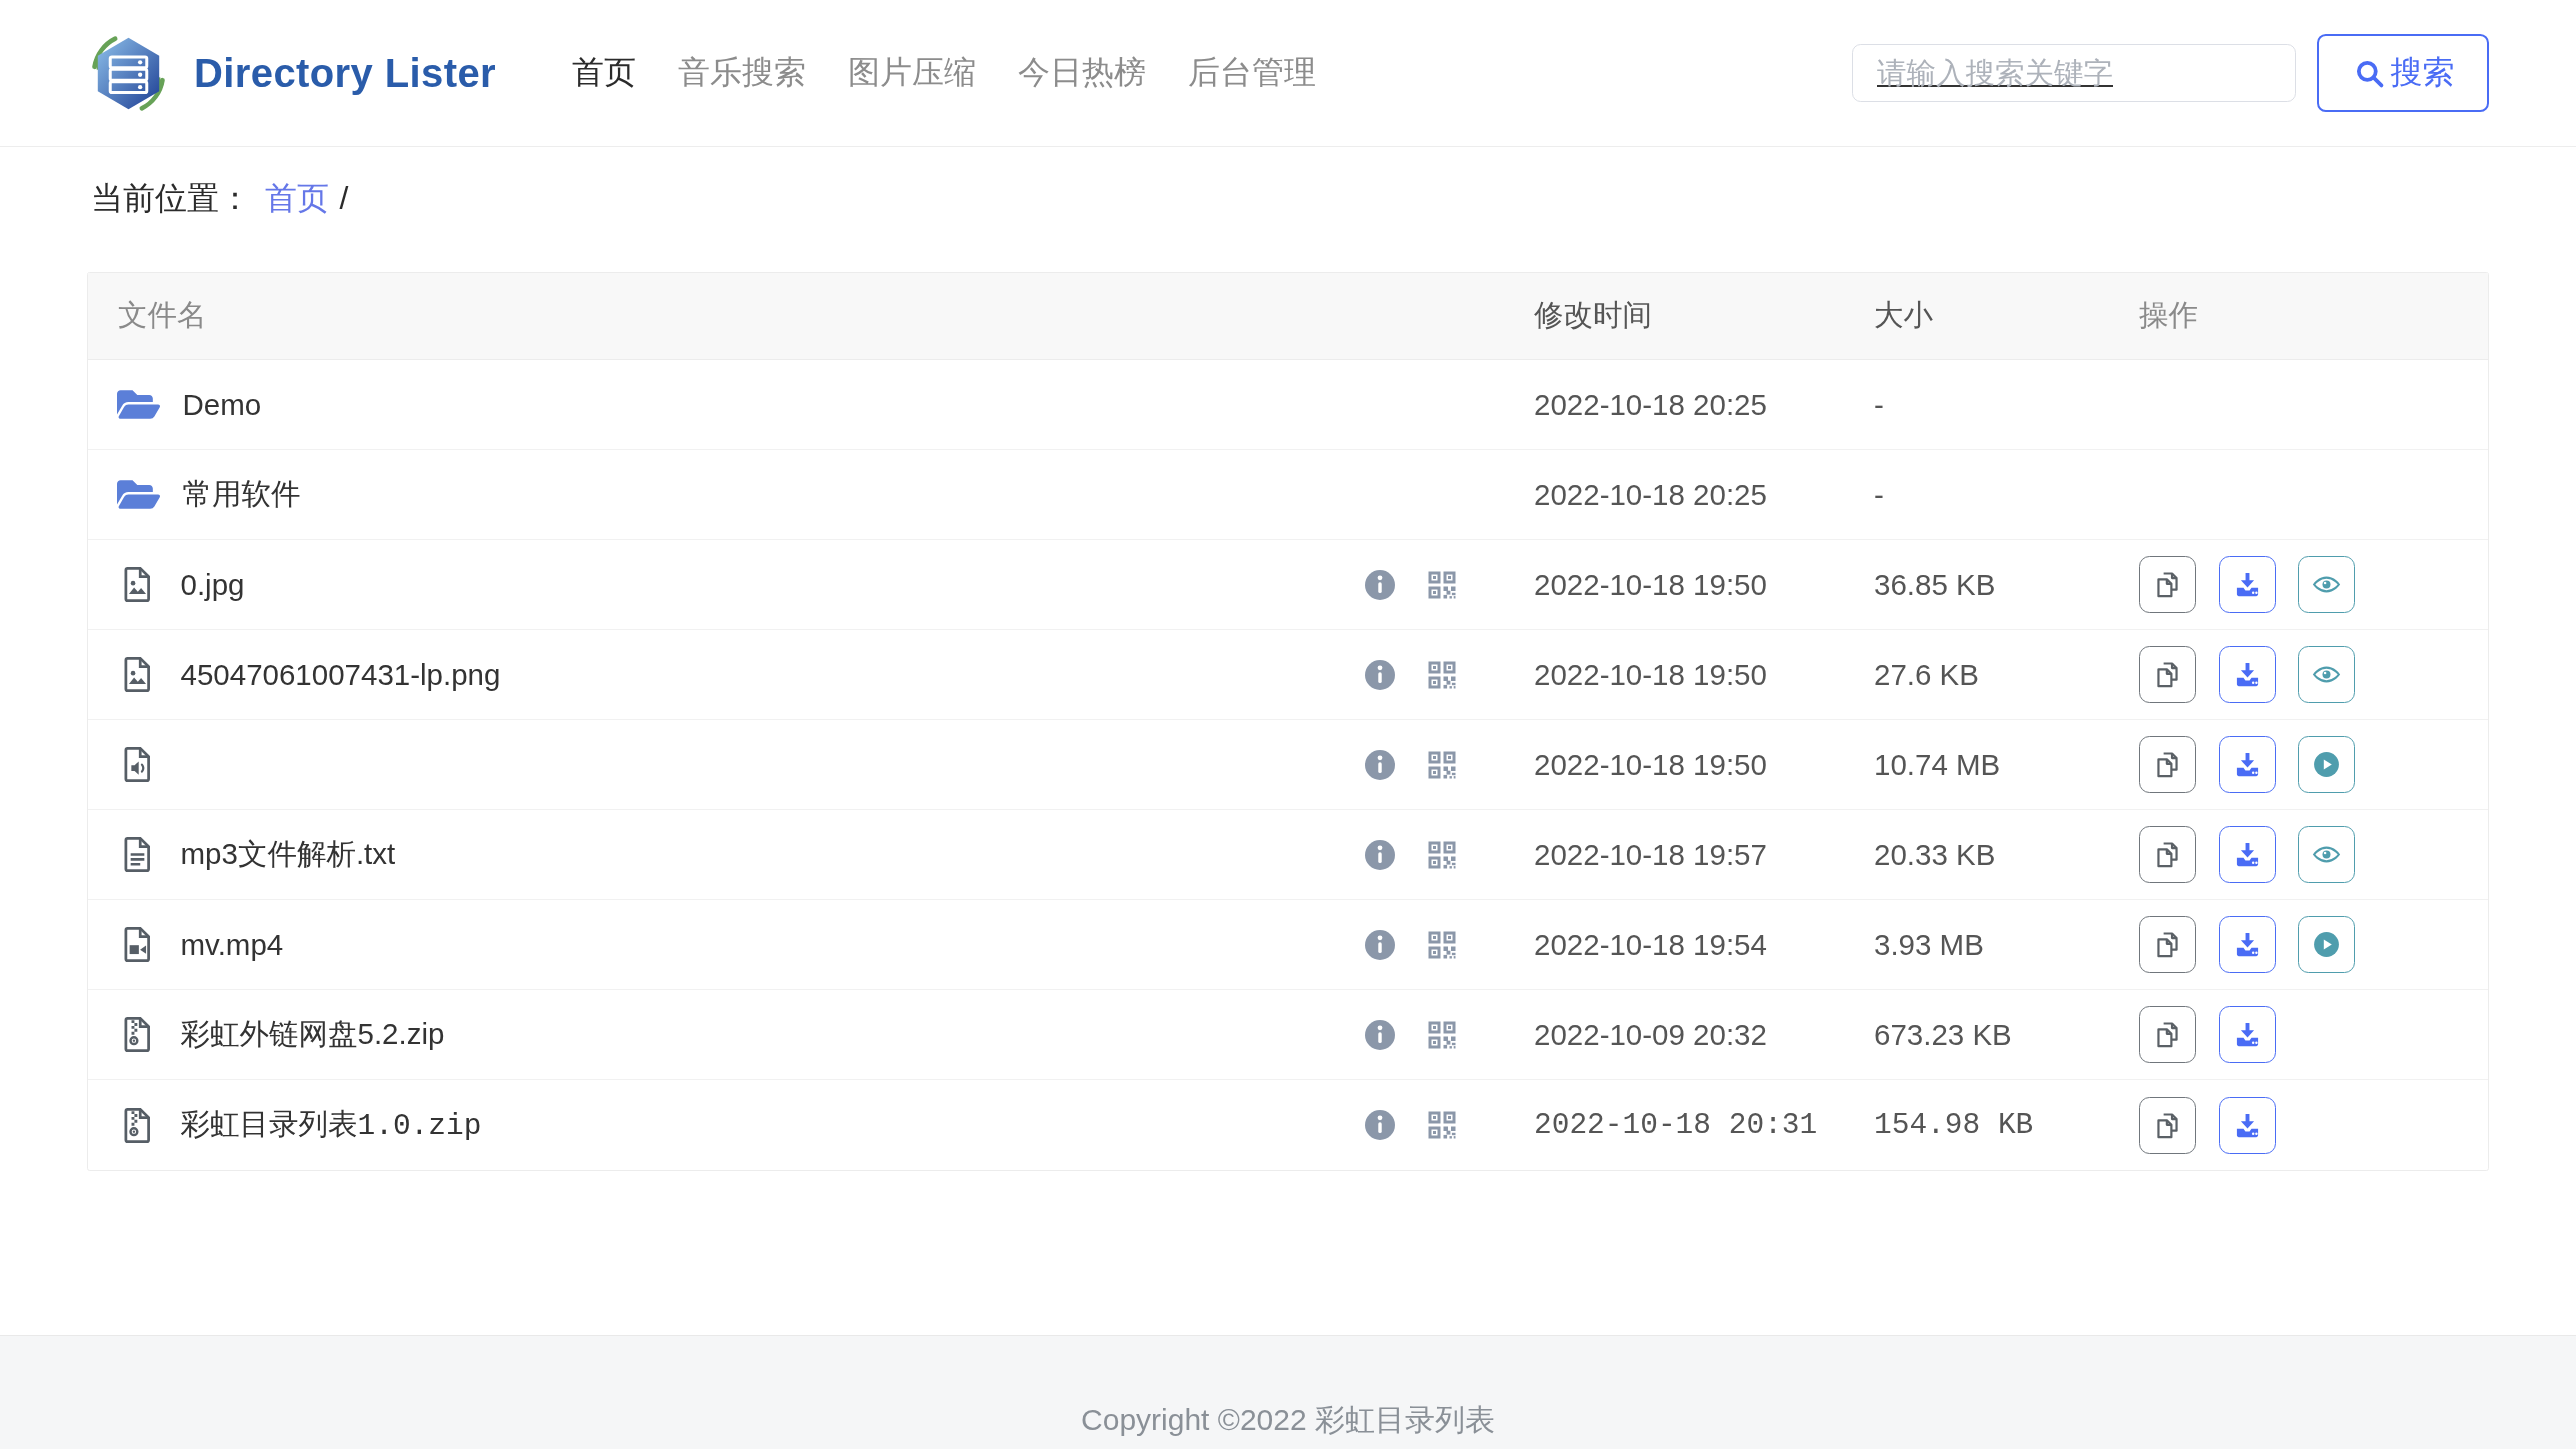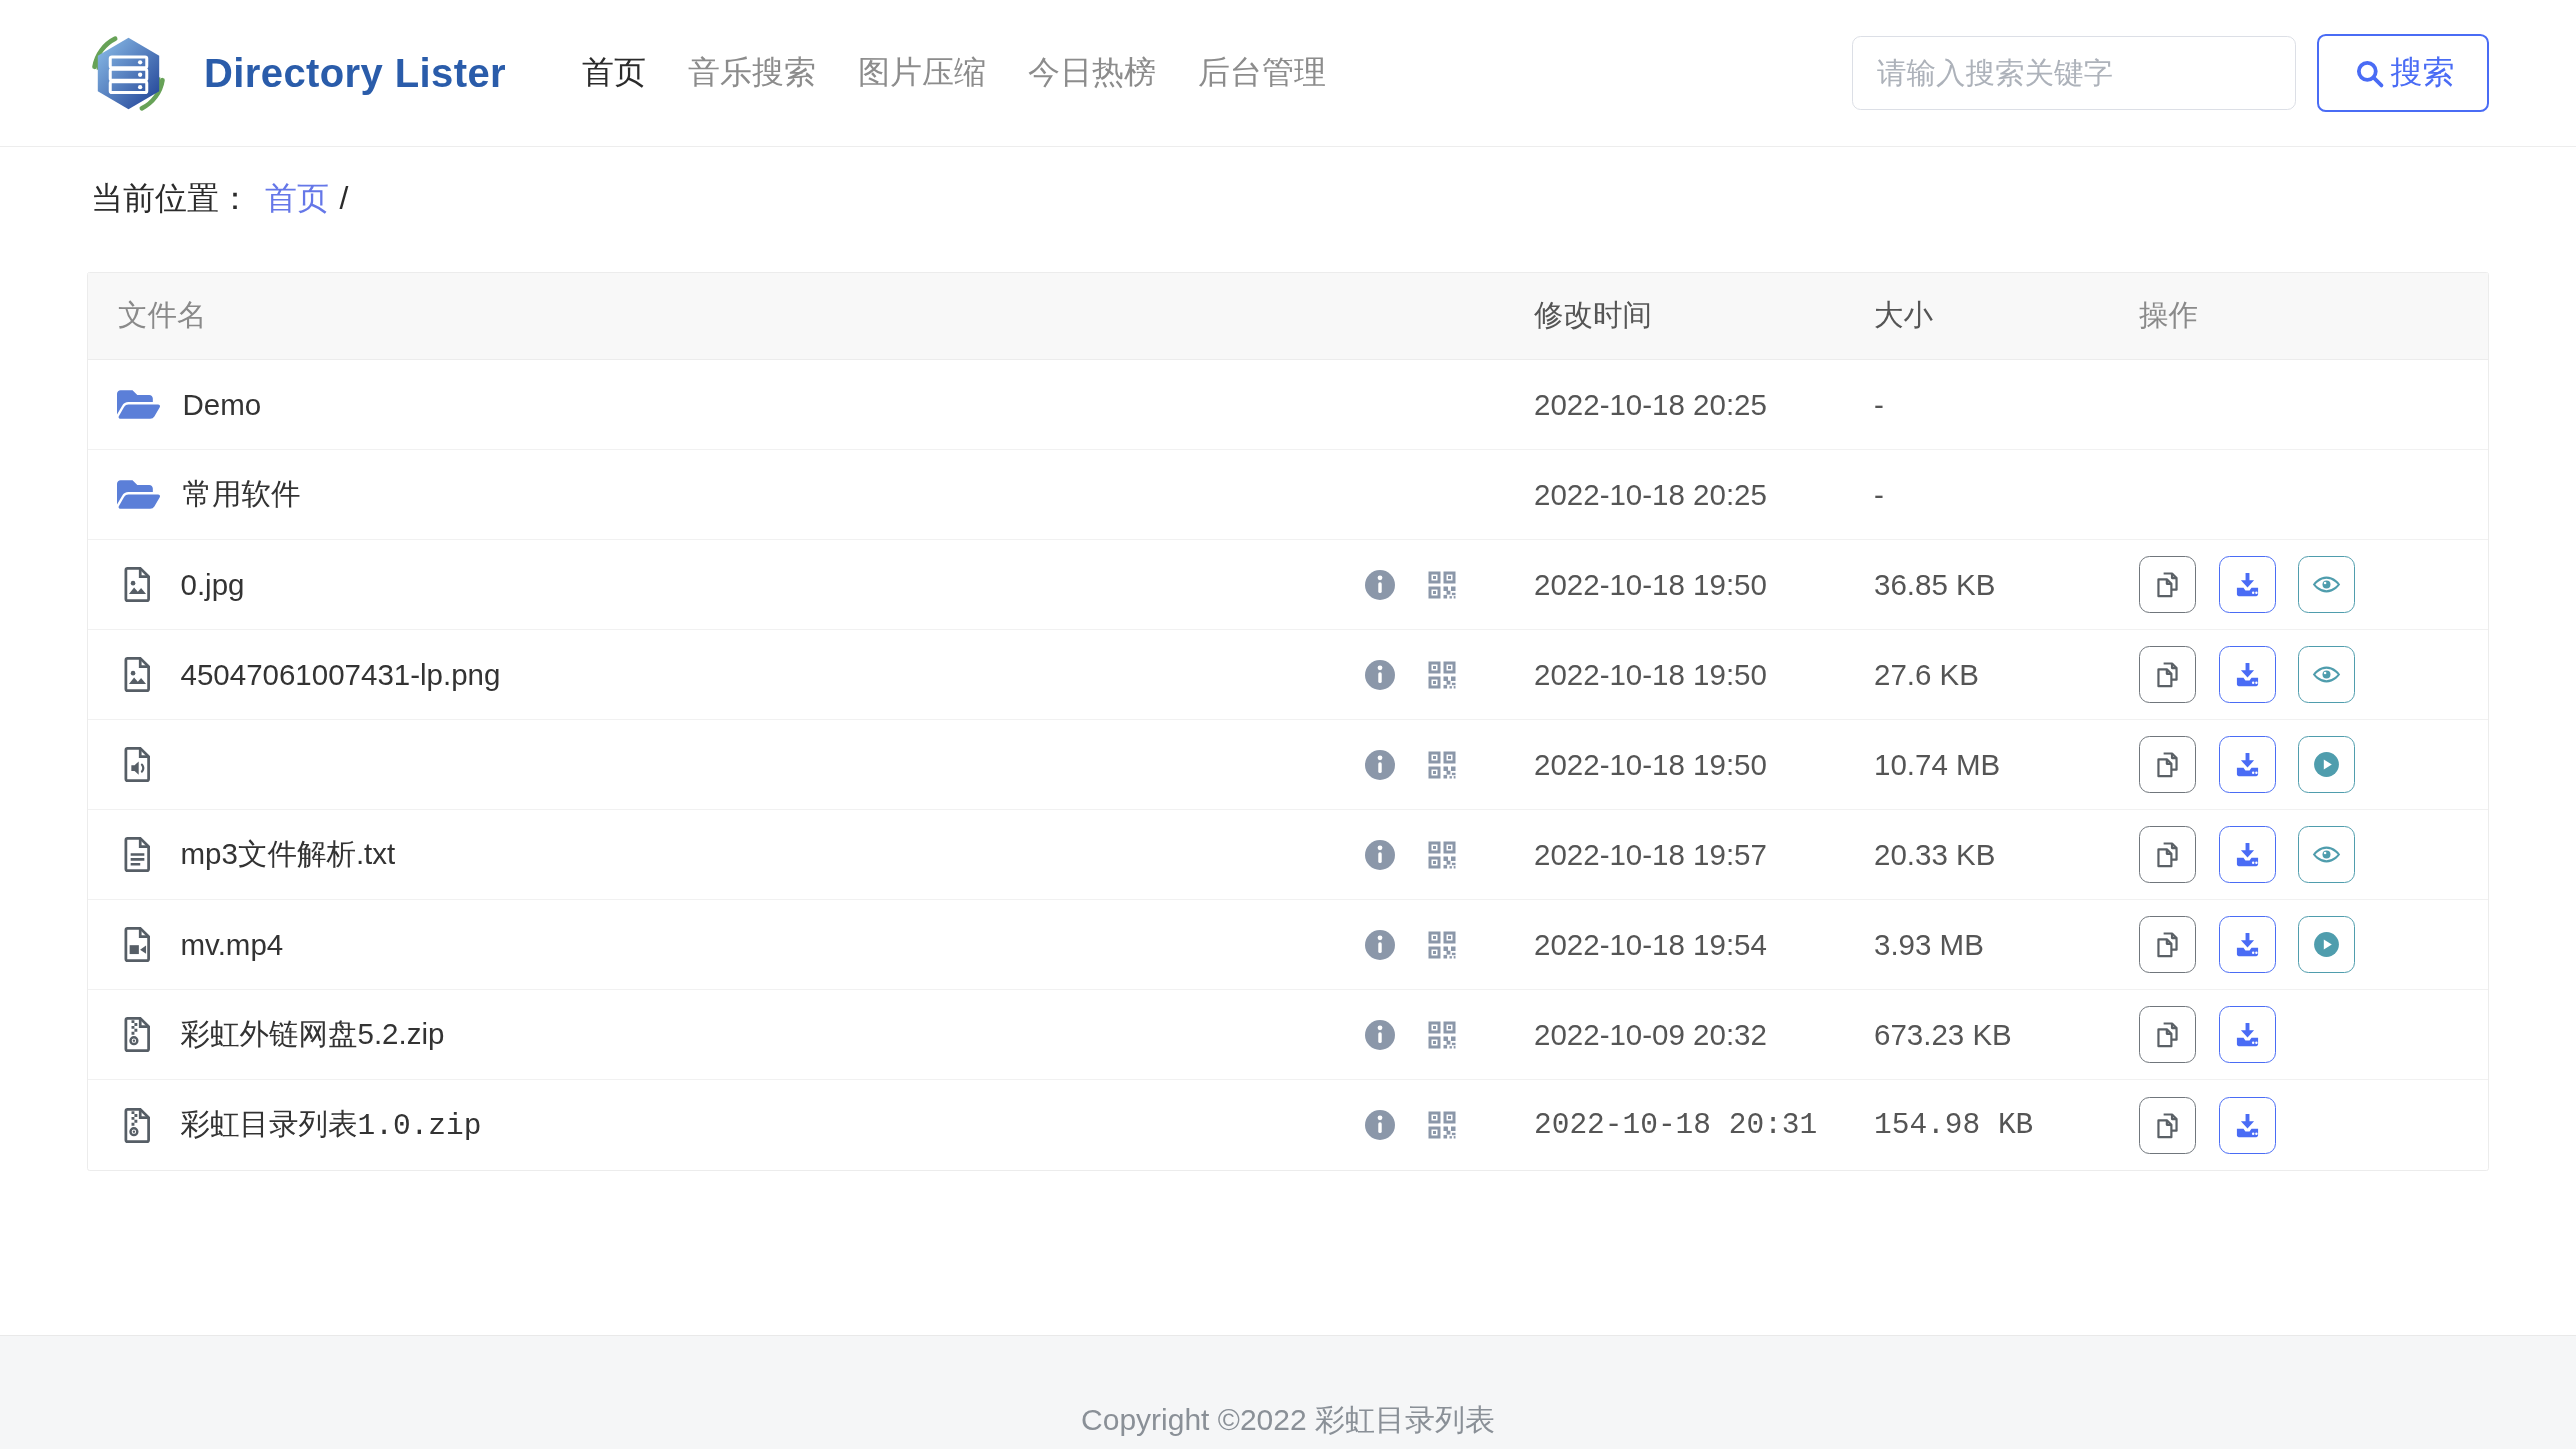--- a/index.html
+++ b/index.html
@@ -8,31 +8,32 @@
     font-family: "Liberation Sans", "DejaVu Sans", sans-serif;
     font-size: 29.5px; color: #333; background: #fff; overflow: hidden;
   }
   .page { display: flex; flex-direction: column; height: 100%; }
 
   
   .topbar {
     flex: 0 0 147px; display: flex; align-items: center;
     padding: 0 87px; border-bottom: 0.9px solid #ededed; background: #fff;
   }
-  .brand { display: flex; align-items: center; gap: 34px; }
+  .brand { display: flex; align-items: center; gap: 24px; }
   .brand-logo { width: 83px; height: 83px; }
   .brand-name { font-size: 40px; font-weight: 700; color: var(--brand, #2a5caa); letter-spacing: 0.4px; }
   .mainnav { display: flex; gap: 42px; margin-left: 76px; font-size: 32px; }
   .mainnav a { color: #8c8c8c; text-decoration: none; cursor: pointer; }
   .mainnav a.active { color: #2b2b2b; }
   .search-wrap { margin-left: auto; display: flex; align-items: center; gap: 21px; }
   .search-input {
-    width: 444px; height: 74px; border: 1.7px solid #dcdfe6; border-radius: 8.7px;
+    width: 444px; height: 58px; border: 1.7px solid #dcdfe6; border-radius: 8.7px;
     padding: 0 24px; font-size: 29.5px; color: #333; outline: none;
     font-family: inherit;
+    text-decoration: underline;
   }
   .search-input::placeholder { color: #adb2ba; }
   .search-btn {
     width: 172px; height: 78px; border: 2.6px solid var(--primary, #4a6cf5); border-radius: 8.7px;
     background: #fff; color: var(--primary, #4a6cf5); font-size: 32px; font-family: inherit;
     display: flex; align-items: center; justify-content: center; gap: 4px; cursor: pointer;
   }
   .search-btn svg { width: 35px; height: 35px; }
 
   

